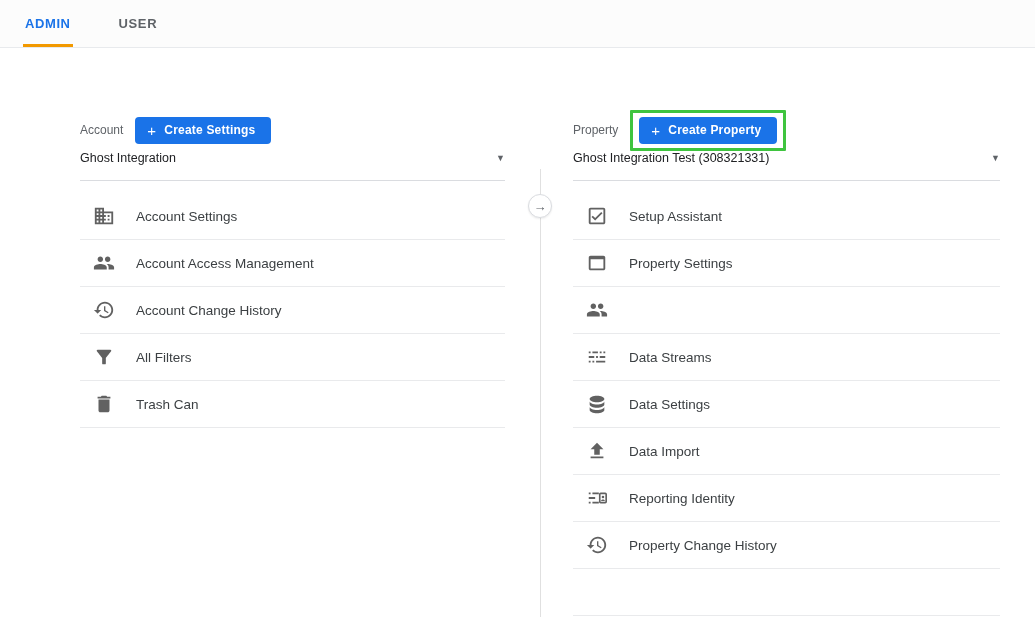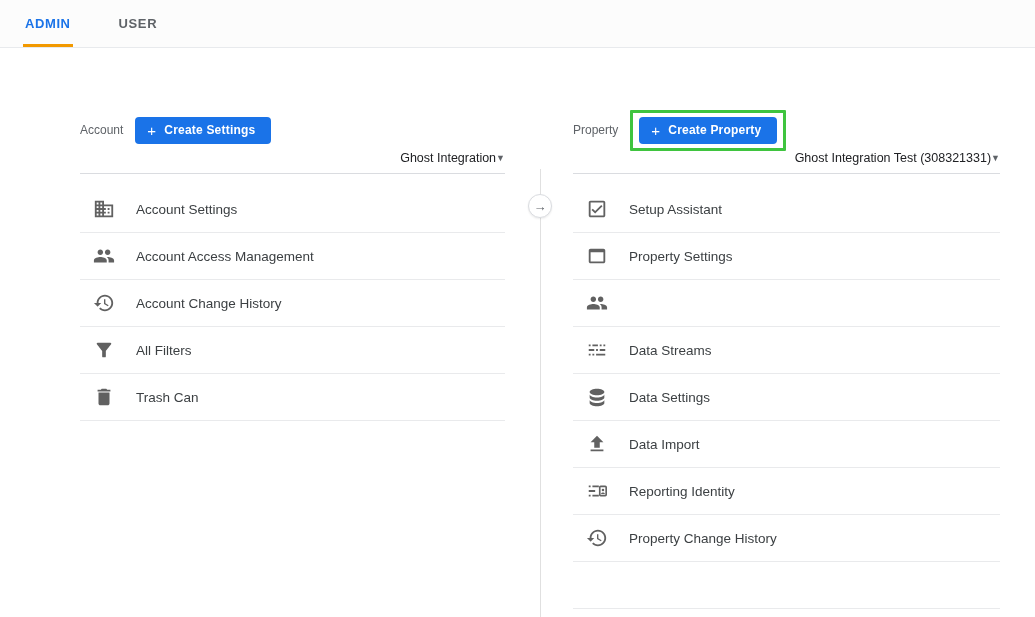--- a/index.html
+++ b/index.html
@@ -45,22 +45,22 @@
     background:var(--accent);color:#fff;border:none;border-radius:4px;
     font-size:12px;font-weight:700;letter-spacing:.2px;
     padding:6px 16px 6px 12px;cursor:pointer;font-family:inherit;
   }
   .plus{font-size:15px;font-weight:400;line-height:1;}
   .green-box{
     display:inline-block;border:3px solid var(--green);
     padding:4px 6px;border-radius:1px;
   }
   .selector{
-    display:flex;align-items:center;justify-content:flex-end;
-    border-bottom:1px solid #dadce0;padding-bottom:8px;
+    display:flex;align-items:center;justify-content:space-between;
+    border-bottom:1px solid #dadce0;padding-bottom:15px;
     font-size:12.5px;color:#202124;cursor:pointer;
   }
   .caret{font-size:9px;color:#5f6368;}
   .menu{margin-top:12px;}
   .menu-item{
     display:flex;align-items:center;height:47px;
     border-bottom:1px solid #e9eaec;padding-left:12px;gap:20px;cursor:pointer;
   }
   .menu-icon{
     width:24px;height:24px;flex:0 0 24px;

